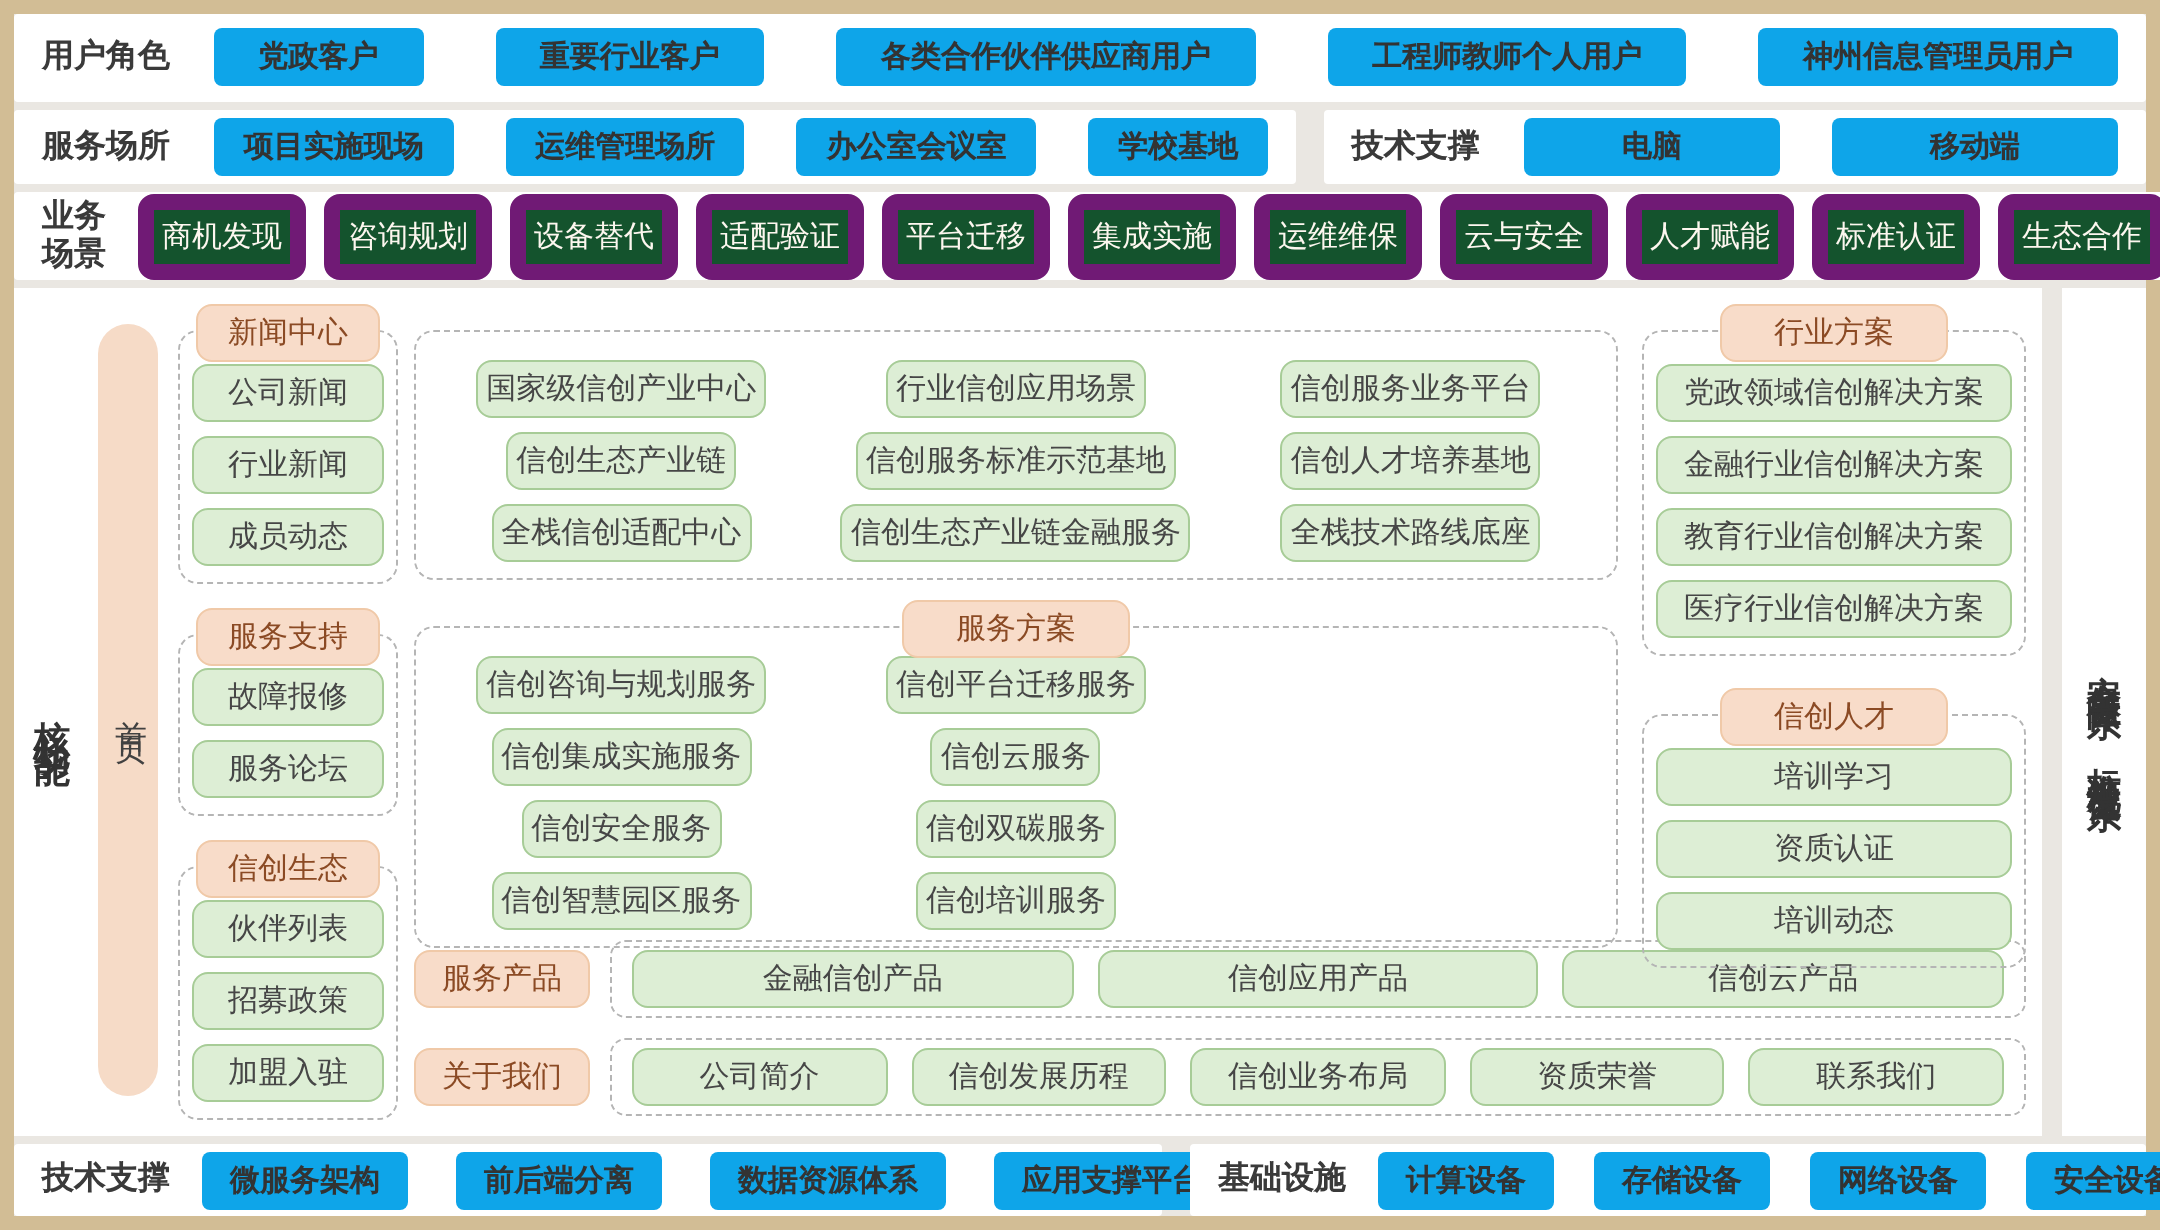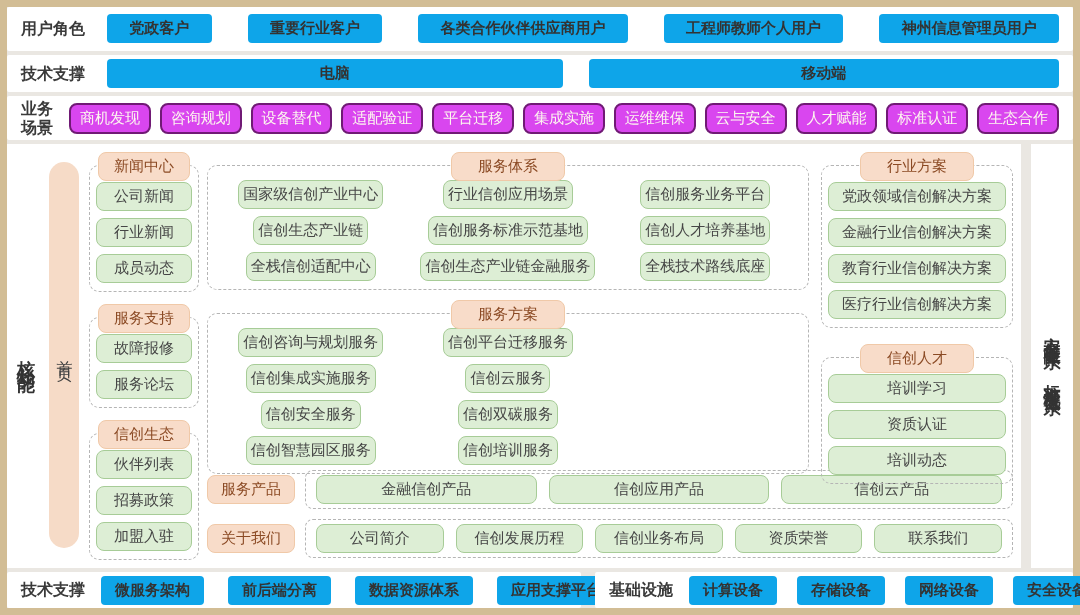--- a/index.html
+++ b/index.html
@@ -15,21 +15,21 @@
     background:#ffffff; border-radius:2px;
     display:flex; align-items:center; padding:0 14px; gap:22px;
   }
   .rowlabel{ font-weight:bold; color:#3a3a3a; font-size:16px; flex:none; line-height:1.2; }
   .bluepill{
     background:#0ea5e9; border-radius:4px; color:#333333;
     font-size:15px; text-align:center; padding:5px 14px;
     flex:1 1 auto; white-space:nowrap;font-weight:bold;
   }
   .brownpill{
-    background:#d946ef; border:2px solid #701a75; border-radius:8px;
+    background:#14532d; border:8px solid #701a75; border-radius:8px;
     color:#fdf7ef; font-size:15px; text-align:center; padding:4px 4px;
     flex:1 1 auto; white-space:nowrap;
   }
   .row-user{ height:46px; }
   .row-place{ height:40px; }
   .row-biz{ height:46px; gap:10px; }
   .row-biz .rowlabel{ width:36px; }
   .row-bottom{ height:38px; }
   .row-bottom .panel{ gap:16px; }
   .main{ flex:1 1 auto; display:flex; gap:10px; min-height:0; }
@@ -100,20 +100,29 @@
           <div class="bluepill">党政客户</div>
           <div class="bluepill">重要行业客户</div>
           <div class="bluepill">各类合作伙伴供应商用户</div>
           <div class="bluepill">工程师教师个人用户</div>
           <div class="bluepill">神州信息管理员用户</div>
         </div>
     </div>
   </div>
 
   <div class="hrow row-place">
+    <div class="panel p-place">
+      <span class="rowlabel">服务场所</span>
+      <div style="display:flex; gap:26px; flex:1">
+          <div class="bluepill">项目实施现场</div>
+          <div class="bluepill">运维管理场所</div>
+          <div class="bluepill">办公室会议室</div>
+          <div class="bluepill">学校基地</div>
+        </div>
+    </div>
     <div class="panel p-term">
       <span class="rowlabel">技术支撑</span>
       <div style="display:flex; gap:26px; flex:1">
           <div class="bluepill">电脑</div>
           <div class="bluepill">移动端</div>
         </div>
     </div>
   </div>
 
   <div class="hrow row-biz">
@@ -159,21 +168,20 @@
           <div class="pinkhead">信创生态</div>
           <div style="display:contents"><div class="greenpill">伙伴列表</div><div class="greenpill">招募政策</div><div class="greenpill">加盟入驻</div></div>
         </div>
       </div>
 
       <div class="content">
         <div class="top-zone">
           <div class="mid-col">
 
             <div class="group center-head gridgroup g3">
-              <div class="pinkhead">服务体系</div>
               <div class="gcol">
                   <div class="greenpill">国家级信创产业中心</div>
                   <div class="greenpill">信创生态产业链</div>
                   <div class="greenpill">全栈信创适配中心</div>
                 </div>
               <div class="gcol">
                   <div class="greenpill">行业信创应用场景</div>
                   <div class="greenpill">信创服务标准示范基地</div>
                   <div class="greenpill">信创生态产业链金融服务</div>
                 </div>

